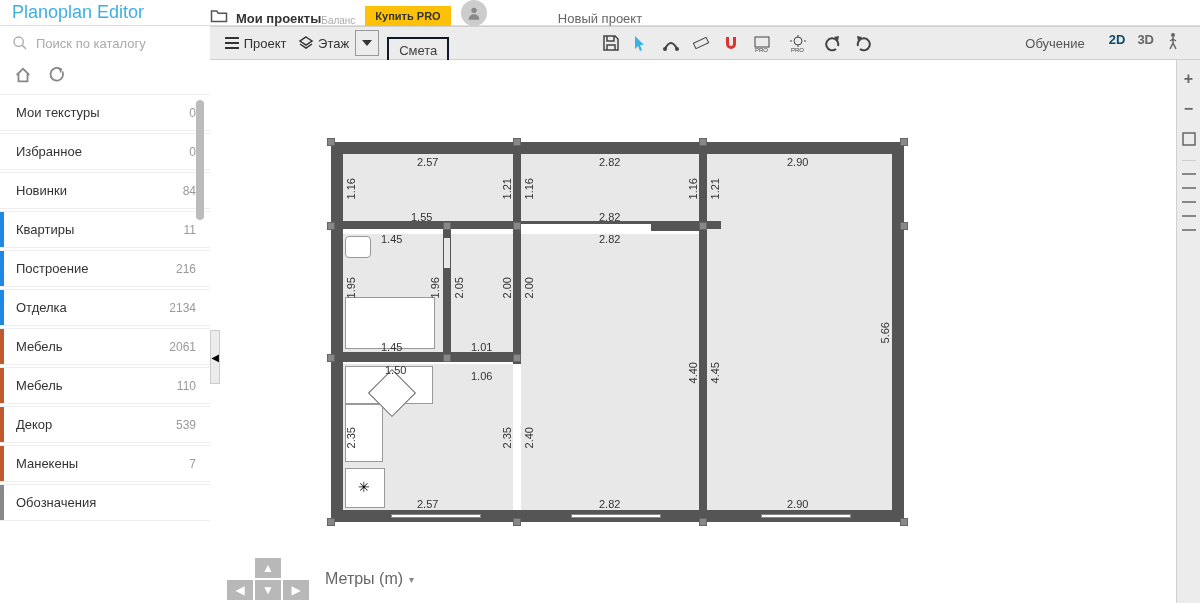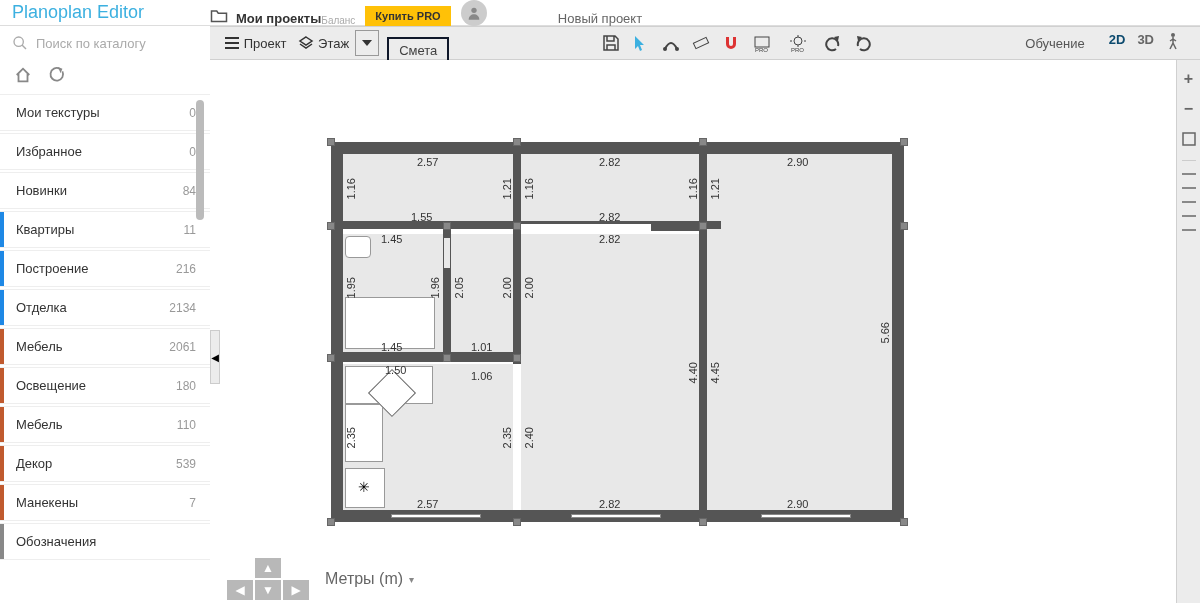--- a/index.html
+++ b/index.html
@@ -246,25 +246,20 @@
       <span class="label">Отделка</span>
       <span class="count">2134</span>
     </div>
     <div class="catalog-item">
       <div class="stripe" style="background: rgb(192, 90, 46);"></div>
       <span class="label">Мебель</span>
       <span class="count">2061</span>
     </div>
     <div class="catalog-item">
       <div class="stripe" style="background: rgb(192, 90, 46);"></div>
-      <span class="label">Освещение</span>
-      <span class="count">180</span>
-    </div>
-    <div class="catalog-item">
-      <div class="stripe" style="background: rgb(192, 90, 46);"></div>
       <span class="label">Мебель</span>
       <span class="count">110</span>
     </div>
     <div class="catalog-item">
       <div class="stripe" style="background: rgb(192, 90, 46);"></div>
       <span class="label">Декор</span>
       <span class="count">539</span>
     </div>
     <div class="catalog-item">
       <div class="stripe" style="background: rgb(192, 90, 46);"></div>

